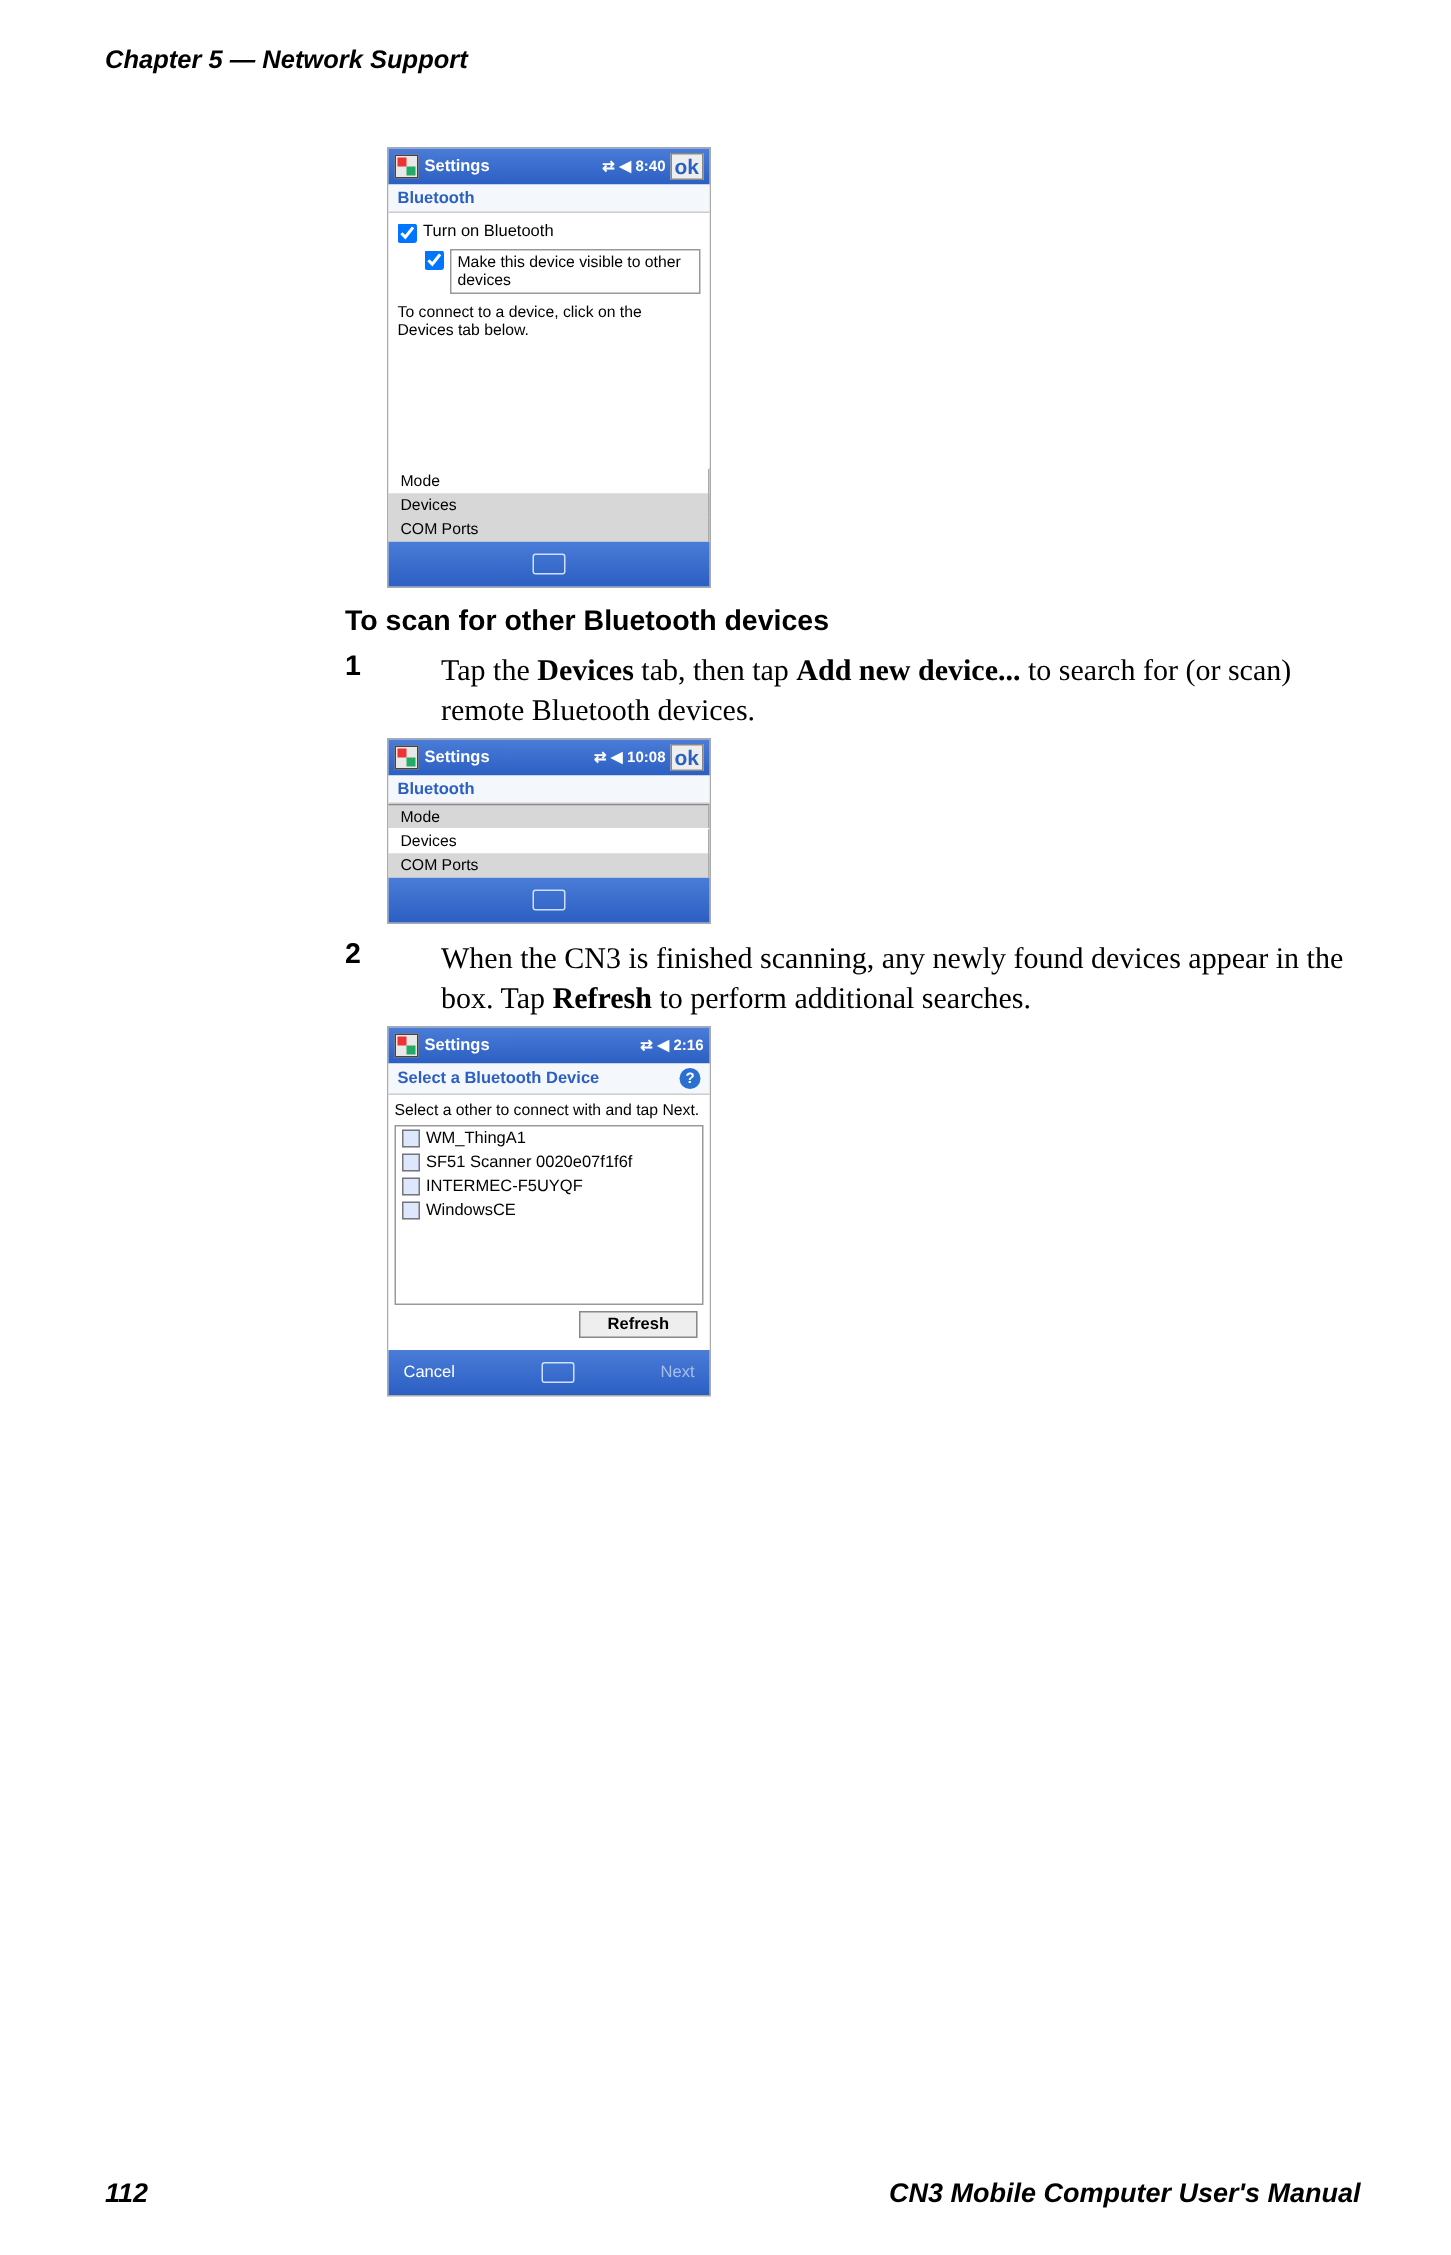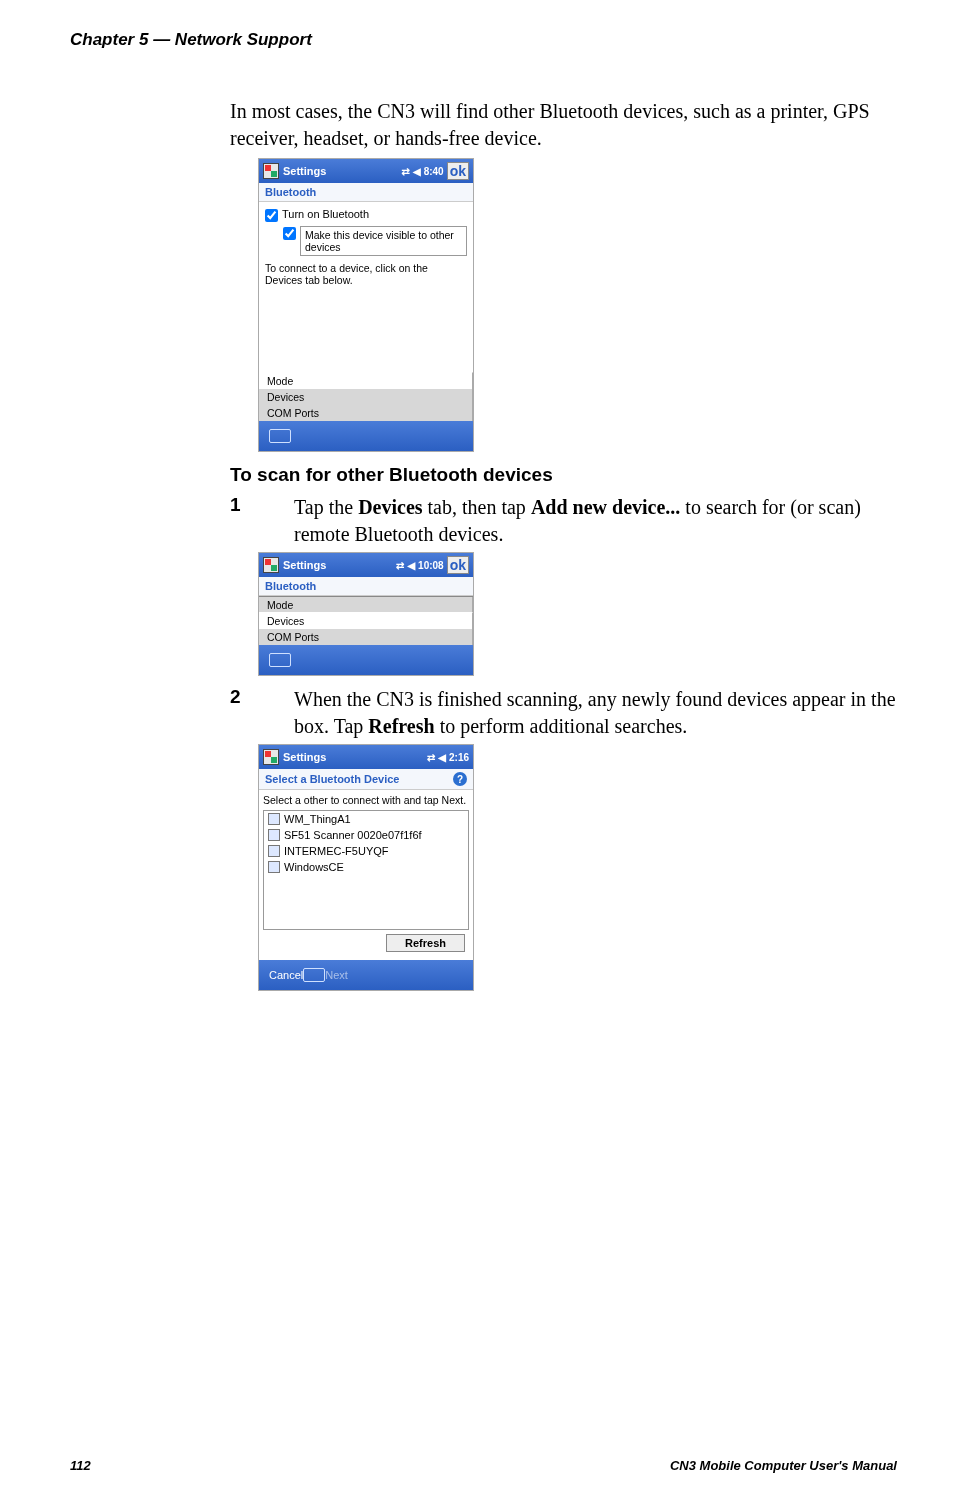--- a/index.html
+++ b/index.html
@@ -105,54 +105,53 @@
   .list-item.selected { background: #3b6fd0; color: #fff; }
   .tabs-row {
     display:flex; border-top:1px solid #888; background:#d7d7d7; font-size:10.5px;flex-direction:column;
   }
   .tab {
     padding: 2px 8px; border-right:1px solid #aaa; background:#d7d7d7;
   }
   .tab.active { background:#fff; border-top:1px solid #fff; margin-top:-1px; }
   .soft-bar {
     height: 26px; background: linear-gradient(#4a7cd8, #2b5fc2);
-    display:flex; align-items:center; color:#fff;
+    display:flex; justify-content:space-between; align-items:center; color:#fff;
     padding: 15px 10px; font-size:11px;
   }
   .soft-bar .kbd {
     width: 22px; height: 14px; border: 1px solid #cfe0ff; border-radius: 2px;
   }
   .refresh-btn-row { display:flex; justify-content:flex-end; padding:4px; }
   .refresh-btn {
     border:1px solid #888; background:#eee; font-weight:bold; font-family:Arial,sans-serif;
     font-size:11px; padding: 2px 18px;
   }
   .help-icon {
     width:14px; height:14px; border-radius:50%; background:#2b6fd0; color:#fff;
     font-weight:bold; font-size:10px; display:inline-flex; align-items:center;
     justify-content:center; margin-left:auto;
   }
   .section-title.withhelp { display:flex; align-items:center; }
   .ico { width:12px; height:12px; border:1px solid #777; background:#dde8ff; display:inline-block; }
 
   
   .footer {
-    position: absolute; bottom: 30px; left: 70px; right: 70px;
+    position: absolute; bottom: 30px; left: 70px; right: 60px;
     display: flex; justify-content: space-between;
-    font-family: Arial, sans-serif; font-style: italic; font-weight: bold; font-size: 13px;
+    font-family: Arial, sans-serif; font-style: italic; font-weight: bold; font-size: 18px;
   }
 </style>
 </head>
 <body>
 
 <div class="chapter-header">Chapter 5 — Network Support</div>
 
 <div class="content">
 
-  <p class="para">In most cases, the CN3 will find other Bluetooth devices, such as a printer, GPS receiver, headset, or hands-free device.</p>
 
   <div class="screenshot-wrap">
     <div class="device">
       <div class="titlebar">
         <span class="flag"></span>
         <span class="title-text">Settings</span>
         <span class="status-icons">
           <span>⇄</span>
           <span>◀</span>
           <span>8:40</span>

